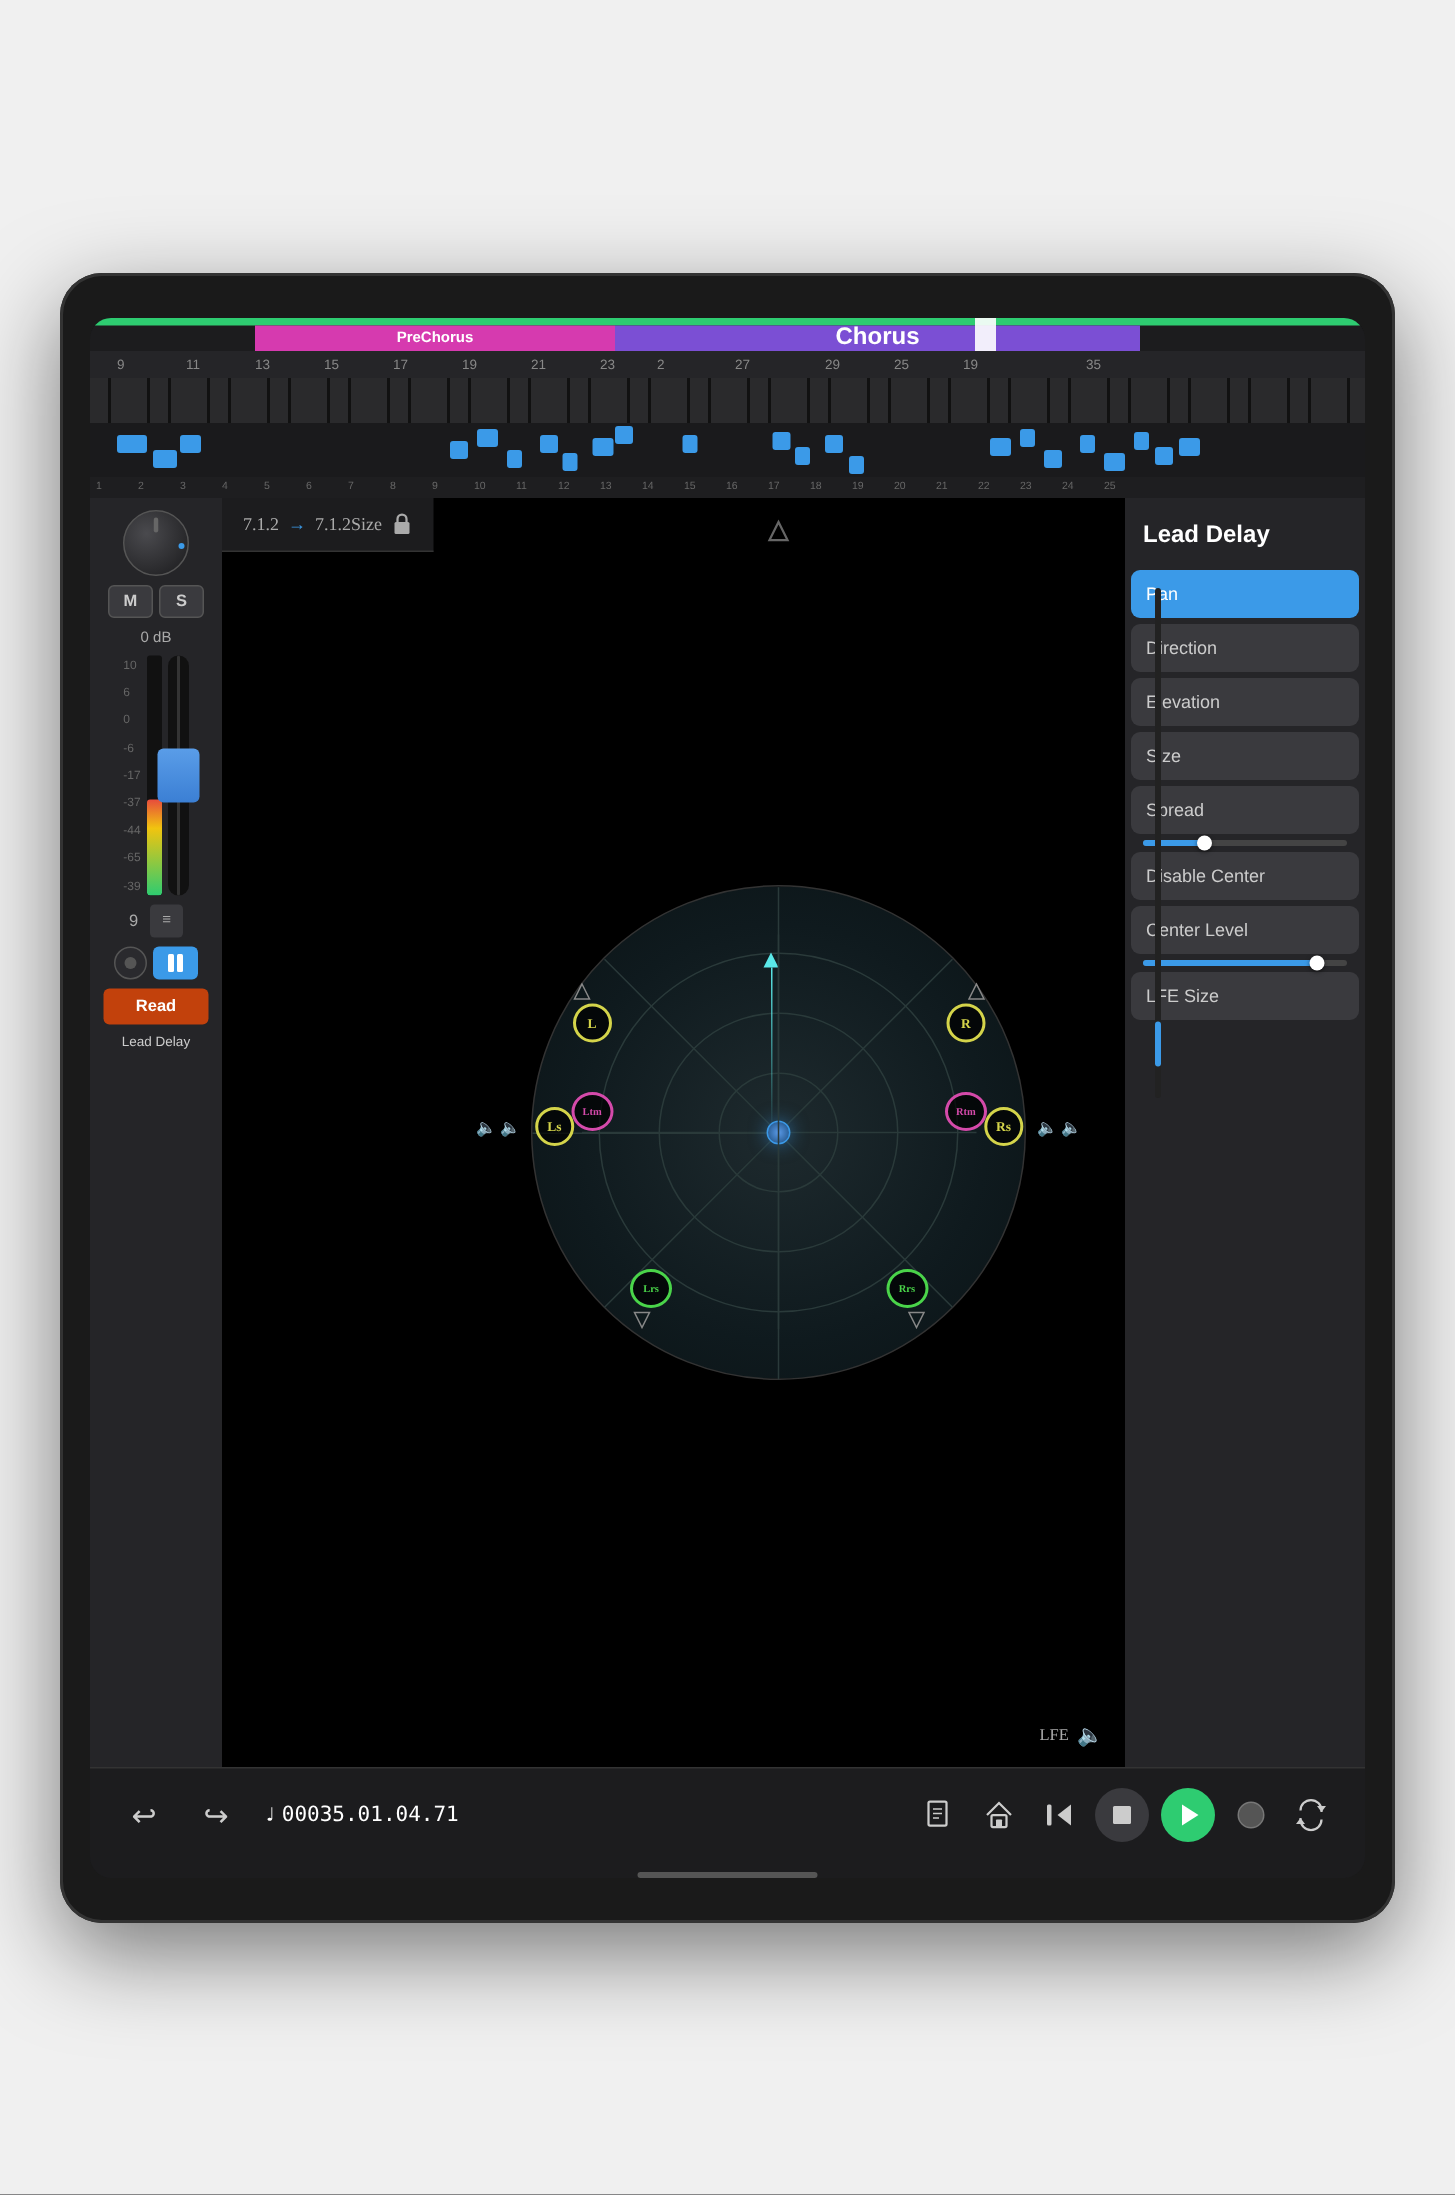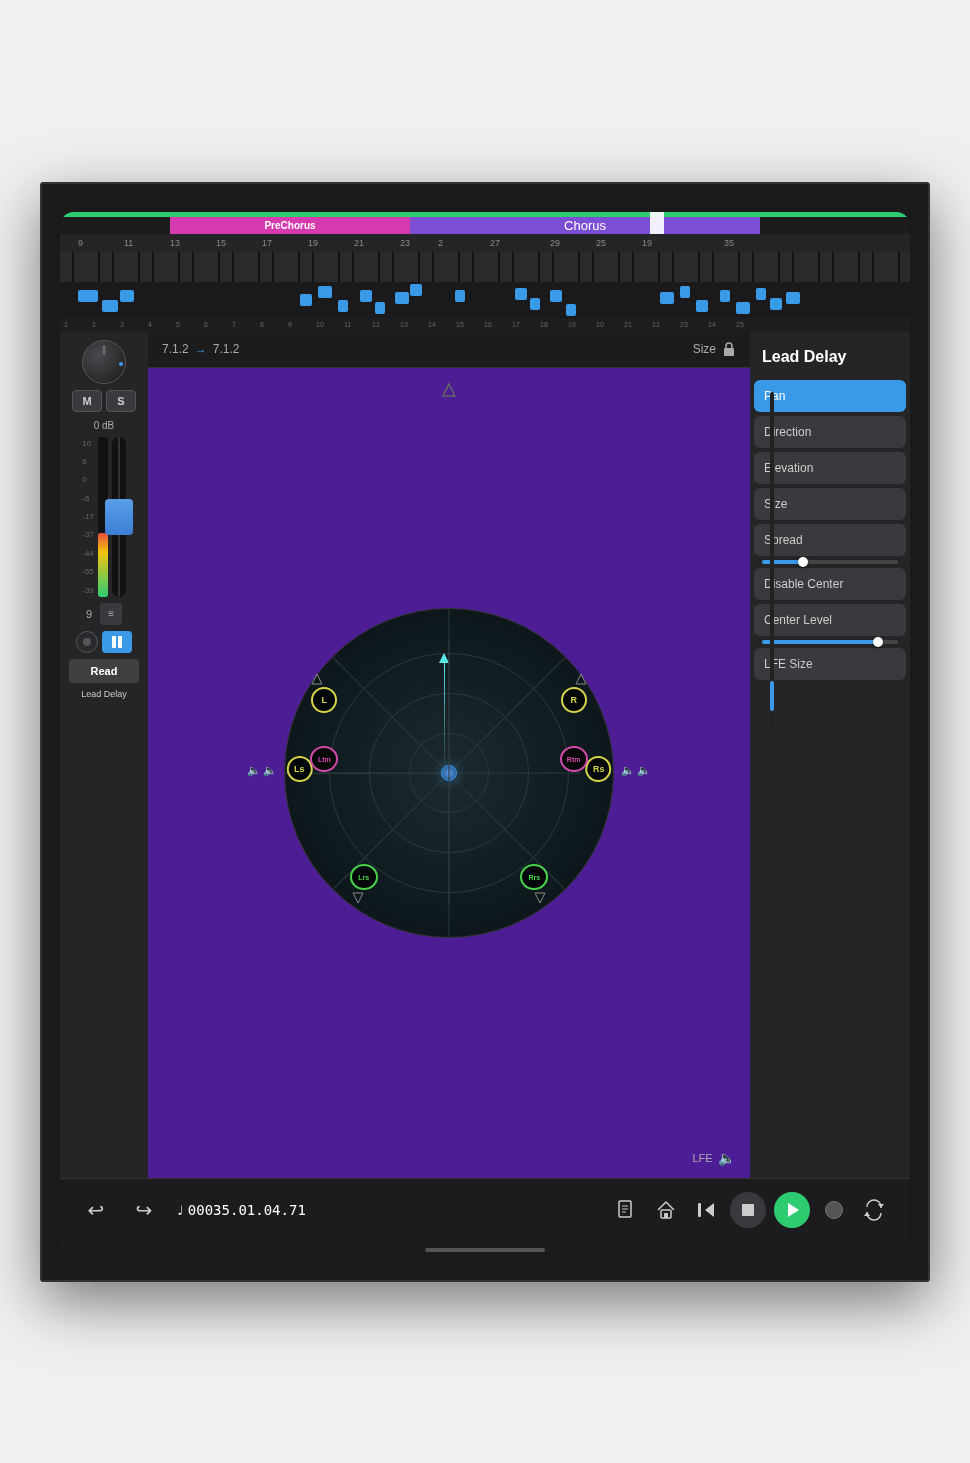--- a/index.html
+++ b/index.html
@@ -10,21 +10,21 @@
       display: flex;
       align-items: center;
       justify-content: center;
       font-family: -apple-system, BlinkMacSystemFont, 'Helvetica Neue', sans-serif;
     }
 
     .tablet-frame {
       width: 890px;
       height: 1100px;
       background: #1a1a1a;
-      border-radius: 4px;
+      border-radius: 28px;
       padding: 30px 20px;
       box-shadow: 0 20px 60px rgba(0,0,0,0.5), inset 0 0 0 2px #333;
       position: relative;
       overflow: hidden;
     }
 
     .tablet-screen {
       width: 100%;
       height: 100%;
       background: #1c1c1e;
@@ -71,23 +71,23 @@
     .chorus-label {
       position: absolute;
       left: 350px;
       top: 5px;
       width: 350px;
       height: 17px;
       background: #7b4fd4;
       display: flex;
       align-items: center;
       justify-content: center;
-      font-size: 13px;
+      font-size: 16px;
       color: #fff;
-      font-weight: 400;
+      font-weight: 700;
     }
     .playhead-marker {
       position: absolute;
       left: 590px;
       top: 0;
       width: 14px;
       height: 22px;
       background: #fff;
       opacity: 0.9;
     }
@@ -362,42 +362,42 @@
       width: 4px;
       height: 12px;
       background: #fff;
       border-radius: 1px;
     }
 
     .read-btn {
       width: 70px;
       height: 24px;
       border-radius: 4px;
-      background: #404040;
+      background: #c2410c;
       display: flex;
       align-items: center;
       justify-content: center;
       font-size: 11px;
       font-weight: 700;
       color: #fff;
     }
 
     .channel-name {
       font-size: 9px;
       color: #ccc;
       text-align: center;
     }
 
     
     .panner-section {
       flex: 1;
-      background: #4c1d95;
-      position: relative;
-      display: flex;
-      flex-direction: column;
+      background: #000000;
+      position: relative;
+      display: flex;
+      font-family: Liberation Serif, serif;
     }
 
     .panner-header {
       height: 36px;
       display: flex;
       align-items: center;
       justify-content: space-between;
       padding: 0 14px;
       background: #1c1c1e;
       border-bottom: 1px solid #333;

